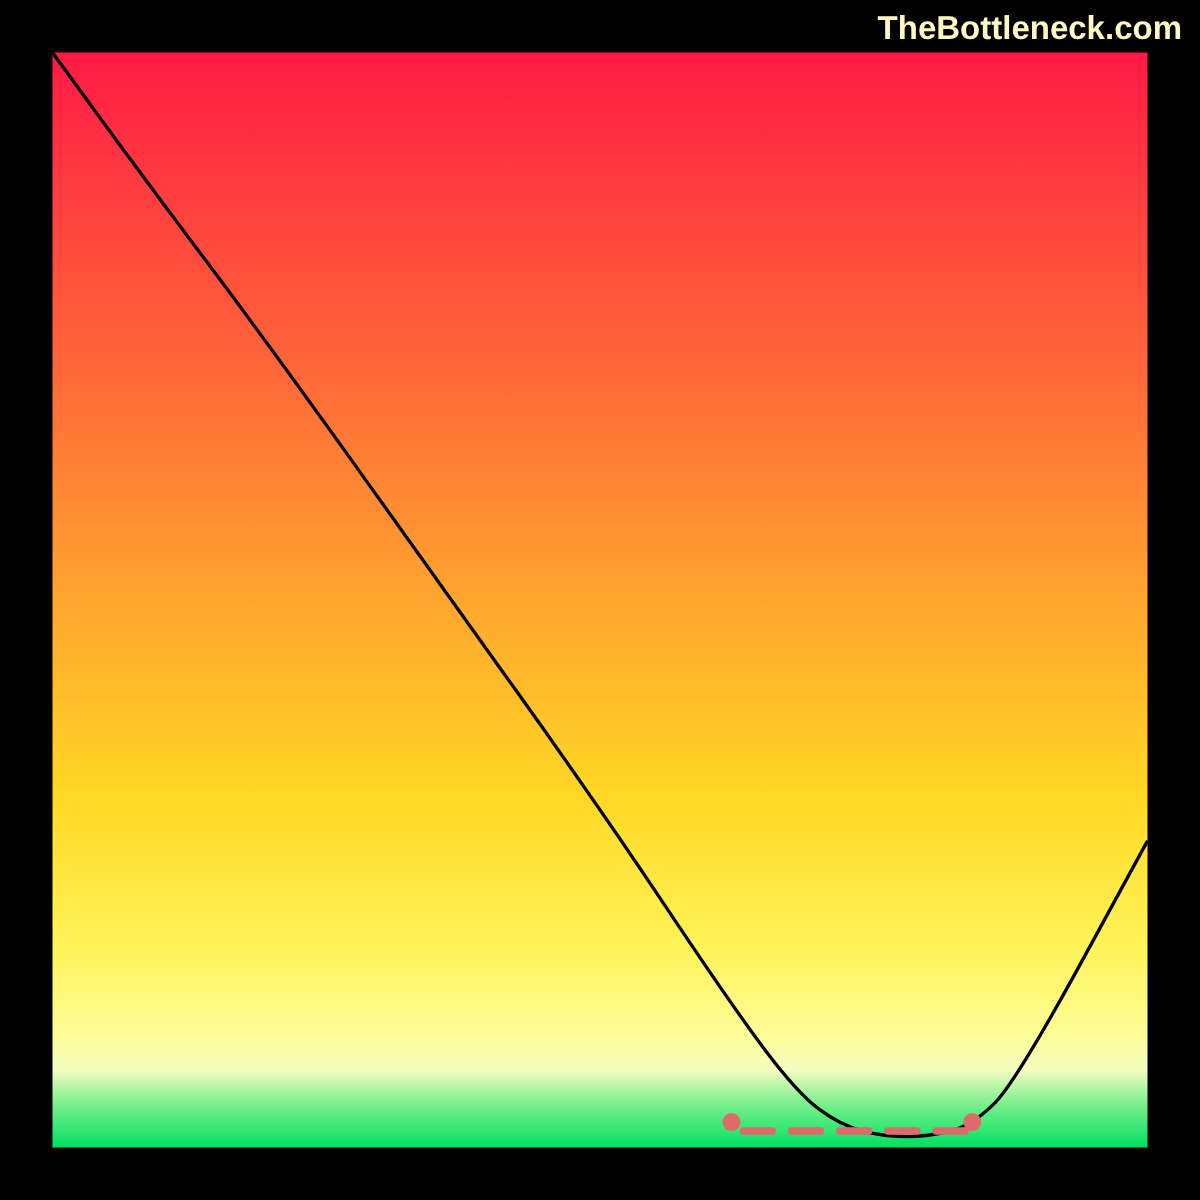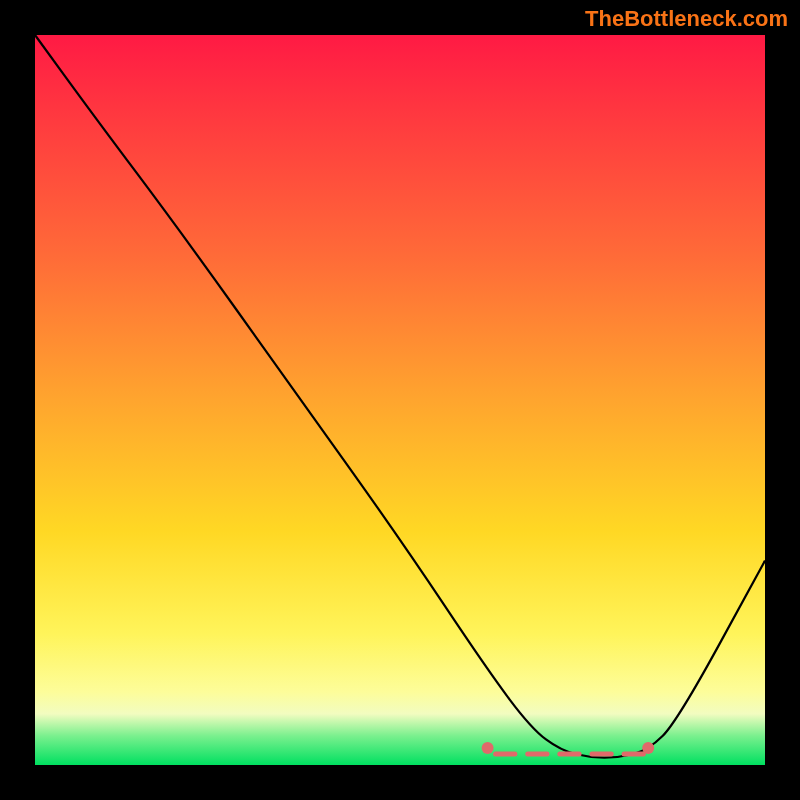--- a/index.html
+++ b/index.html
@@ -7,21 +7,21 @@
     width: 800px;
     height: 800px;
     background: #000;
     position: relative;
     font-family: Arial, sans-serif;
   }
   .watermark {
     position: absolute;
     top: 6px;
     right: 12px;
-    color: #f97316;
+    color: #fef9c3;
     font-size: 22px;
     font-weight: bold;
     z-index: 10;
   }
   .plot-area {
     position: absolute;
     left: 35px;
     top: 35px;
     width: 730px;
     height: 730px;

